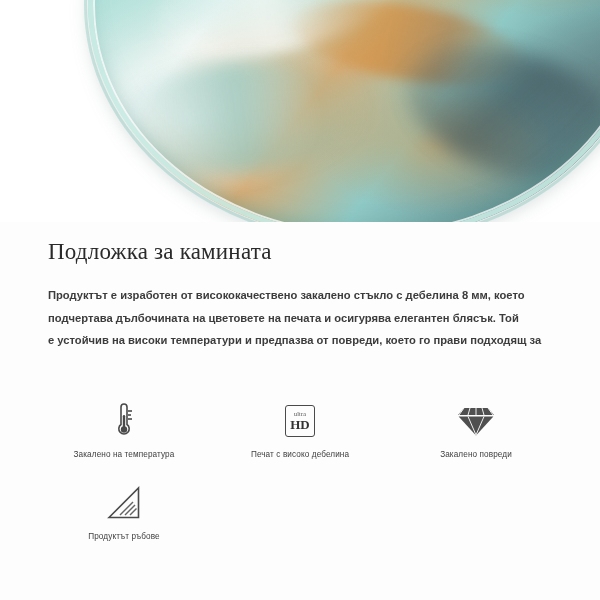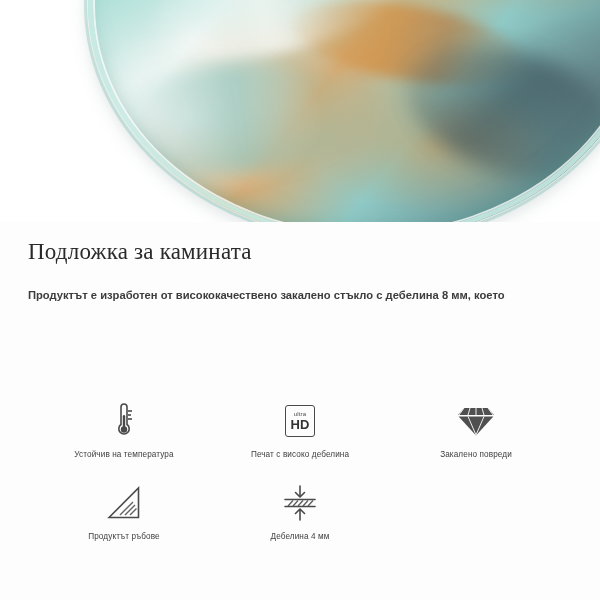--- a/index.html
+++ b/index.html
@@ -107,21 +107,21 @@
     border: 3px solid rgba(170,220,210,0.55);
     pointer-events: none;
   }
 
   
   .content {
     position: absolute;
     left: 0;
     top: 222px;
     width: 475px;
-    padding: 0 28px;
+    padding: 0 48px;
   }
 
   h1.title {
     margin: 14px 0 0 0;
     font-family: "Liberation Serif", serif;
     font-size: 23px;
     line-height: 1.35;
     font-weight: 400;
     color: #2a2a2a;
     letter-spacing: .2px;
@@ -153,20 +153,21 @@
     display: flex;
     flex-direction: column;
     align-items: center;
     justify-content: flex-start;
   }
   .feature .icon-wrap {
     height: 46px;
     display: flex;
     align-items: center;
     justify-content: flex-end;
+    font-family: Liberation Serif, serif;
   }
   .feature .label {
     margin-top: 6px;
     font-size: 8.2px;
     color: #414141;
     text-align: center;
     letter-spacing: .1px;
     font-weight: 400;
   }
 
@@ -214,39 +215,41 @@
     </div>
   </div>
 
   <div class="content">
     <h1 class="title">
       <span class="line">Подложка за камината</span>
     </h1>
 
     <p class="body-text">
       <span class="ln">Продуктът е изработен от висококачествено закалено стъкло с дебелина 8 мм, което</span>
+      <span class="ln">подчертава дълбочината на цветовете на печата и осигурява елегантен блясък. Той</span>
+      <span class="ln">е устойчив на високи температури и предпазва от повреди, което го прави подходящ за</span>
     </p>
   </div>
 
   <div class="features">
 
     <div class="feature">
       <div class="icon-wrap">
         <svg class="ico" width="24" height="40" viewBox="0 0 24 40" aria-hidden="true">
           <g class="ico-stroke">
             <path d="M9 6a3 3 0 0 1 6 0v17.5a5.2 5.2 0 1 1-6 0z"></path>
             <line x1="16" y1="10" x2="20" y2="10"></line>
             <line x1="16" y1="14" x2="19" y2="14"></line>
             <line x1="16" y1="18" x2="20" y2="18"></line>
           </g>
           <circle cx="12" cy="28.5" r="3.2" fill="#4a4a4a"></circle>
           <rect x="10.8" y="14" width="2.4" height="13" rx="1.2" fill="#4a4a4a"></rect>
         </svg>
       </div>
-      <div class="label">Устойчив на температура</div>
+      <div class="label">Закалено на температура</div>
     </div>
 
     <div class="feature">
       <div class="icon-wrap">
         <div class="hd-badge">
           <span class="ultra">ultra</span>
           <span class="hd">HD</span>
         </div>
       </div>
       <div class="label">Печат с високо дебелина</div>
@@ -281,37 +284,15 @@
           <g stroke="#4a4a4a" stroke-width="1.4" opacity=".85">
             <line x1="13" y1="29" x2="26" y2="16"></line>
             <line x1="18" y1="29" x2="28" y2="19"></line>
             <line x1="23" y1="29" x2="29.5" y2="22.5"></line>
           </g>
         </svg>
       </div>
       <div class="label">Продуктът ръбове</div>
     </div>
 
-    <div class="feature">
-      <div class="icon-wrap">
-        <svg class="ico" width="36" height="40" viewBox="0 0 36 40" aria-hidden="true">
-          <g class="ico-stroke" stroke-linecap="round" stroke-linejoin="round">
-            <line x1="18" y1="3" x2="18" y2="13"></line>
-            <path d="M13.5 9.5 L18 14 L22.5 9.5"></path>
-            <line x1="18" y1="37" x2="18" y2="27"></line>
-            <path d="M13.5 30.5 L18 26 L22.5 30.5"></path>
-            <line x1="3" y1="16.5" x2="33" y2="16.5"></line>
-            <line x1="3" y1="23.5" x2="33" y2="23.5"></line>
-          </g>
-          <g stroke="#4a4a4a" stroke-width="1.3" opacity=".9">
-            <line x1="6" y1="23" x2="11" y2="17.5"></line>
-            <line x1="11" y1="23" x2="16" y2="17.5"></line>
-            <line x1="16" y1="23" x2="21" y2="17.5"></line>
-            <line x1="21" y1="23" x2="26" y2="17.5"></line>
-            <line x1="26" y1="23" x2="31" y2="17.5"></line>
-          </g>
-        </svg>
-      </div>
-      <div class="label">Дебелина 4 мм</div>
-    </div>
 
   </div>
 </div>
 
 </body></html>

